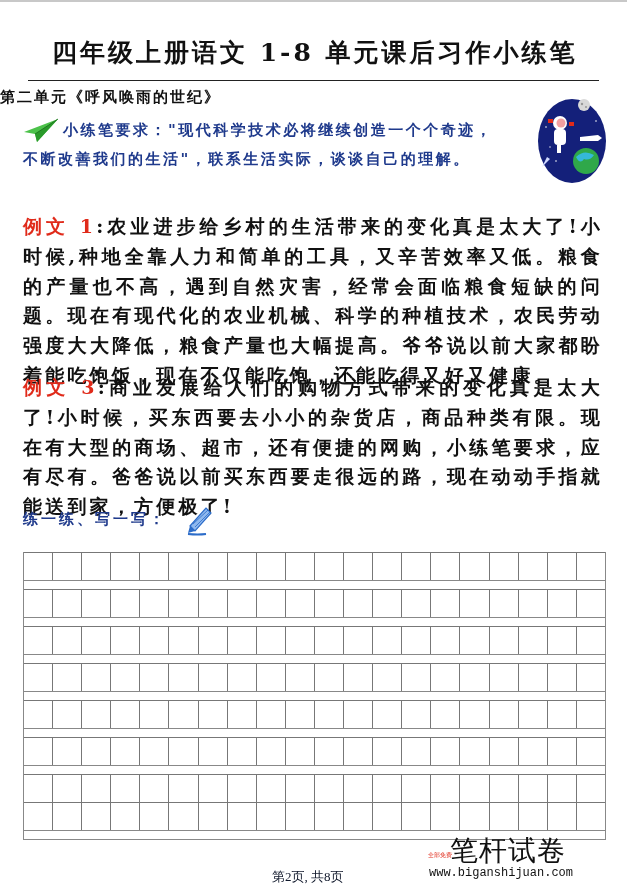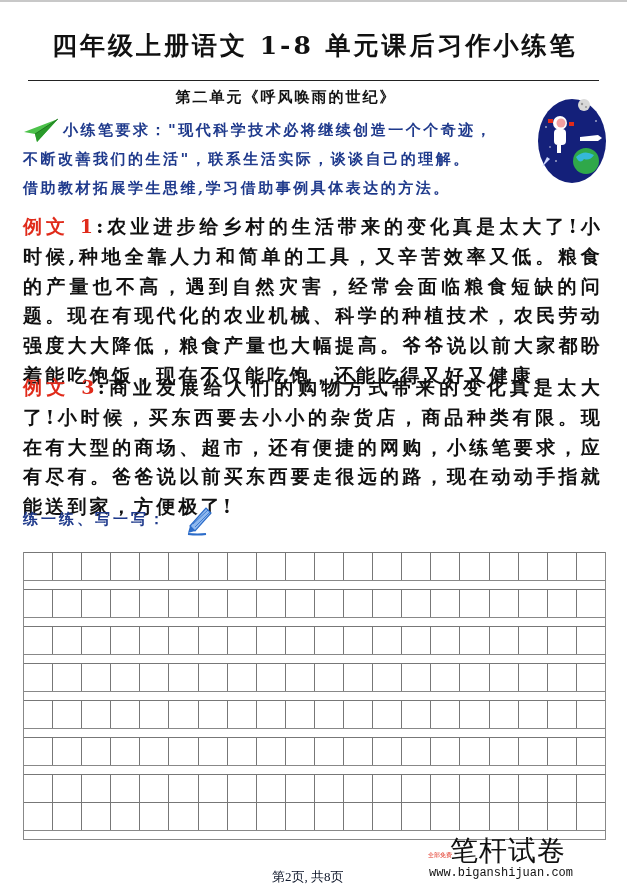--- a/index.html
+++ b/index.html
@@ -1,20 +1,20 @@
 <!DOCTYPE html>
 <html><head>
 <meta charset="utf-8">
 <style>
   html,body{margin:0;padding:0;background:#fff;}
   body{width:627px;height:890px;position:relative;overflow:hidden;font-family:"DejaVu Serif","Liberation Serif",serif;color:#111;}
   .topbar{position:absolute;left:0;top:0;width:627px;height:2px;background:#c8c8c8;}
-  .title{position:absolute;left:52px;top:29px;font-size:25px;font-weight:bold;letter-spacing:3px;white-space:nowrap;}
+  .title{position:absolute;left:52px;top:36px;font-size:25px;font-weight:bold;letter-spacing:3px;white-space:nowrap;}
   .rule{position:absolute;left:28px;top:80px;width:571px;height:1px;background:#222;}
-  .subtitle{position:absolute;left:0;width:572px;top:88px;text-align:center;font-size:15px;font-weight:bold;letter-spacing:2px;}
+  .subtitle{position:absolute;left:0;width:572px;top:88px;text-align:left;font-size:15px;font-weight:bold;letter-spacing:2px;}
   .astro{position:absolute;left:536px;top:97px;width:72px;height:88px;}
   .req{position:absolute;left:23px;top:116px;width:505px;font-size:15px;font-weight:bold;color:#1f3a8c;line-height:29px;letter-spacing:2.5px;}
   .req .l1{padding-left:40px;}
   .plane{position:absolute;left:23px;top:118px;width:36px;height:26px;}
   .para{position:absolute;left:23px;width:580px;font-size:19px;font-weight:bold;line-height:29.8px;letter-spacing:3.2px;text-align:justify;}
   .p1{top:212px;}
   .p2{top:373px;}
   .ex{color:#e02a1a;}
   .practice{position:absolute;left:23px;top:510px;font-size:15px;font-weight:bold;color:#1f3a8c;letter-spacing:3px;}
   .pencil{position:absolute;left:184px;top:504px;width:30px;height:32px;}
@@ -63,21 +63,20 @@
 
 <svg class="plane" viewBox="0 0 36 26">
   <path d="M1 14 L35 1 L14 24 L12 16 Z" fill="#4cc24a"></path>
   <path d="M12 16 L35 1 L14 24 Z" fill="#2a9a2a"></path>
   <path d="M12 16 L35 1" stroke="#1b6b1b" stroke-width="0.8"></path>
 </svg>
 
 <div class="req">
   <div class="l1">小练笔要求："现代科学技术必将继续创造一个个奇迹，</div>
   <div>不断改善我们的生活"，联系生活实际，谈谈自己的理解。</div>
-  <div>借助教材拓展学生思维,学习借助事例具体表达的方法。</div>
 </div>
 
 <div class="para p1">
   <span class="ex">例文 1</span><span>:农业进步给乡村的生活带来的变化真是太大了!小时候,种地全靠人力和简单的工具，又辛苦效率又低。粮食的产量也不高，遇到自然灾害，经常会面临粮食短缺的问题。现在有现代化的农业机械、科学的种植技术，农民劳动强度大大降低，粮食产量也大幅提高。爷爷说以前大家都盼着能吃饱饭，现在不仅能吃饱，还能吃得又好又健康。</span>
 </div>
 
 <div class="para p2">
   <span class="ex">例文 3</span><span>:商业发展给人们的购物方式带来的变化真是太大了!小时候，买东西要去小小的杂货店，商品种类有限。现在有大型的商场、超市，还有便捷的网购，小练笔要求，应有尽有。爸爸说以前买东西要走很远的路，现在动动手指就能送到家，方便极了!</span>
 </div>
 

